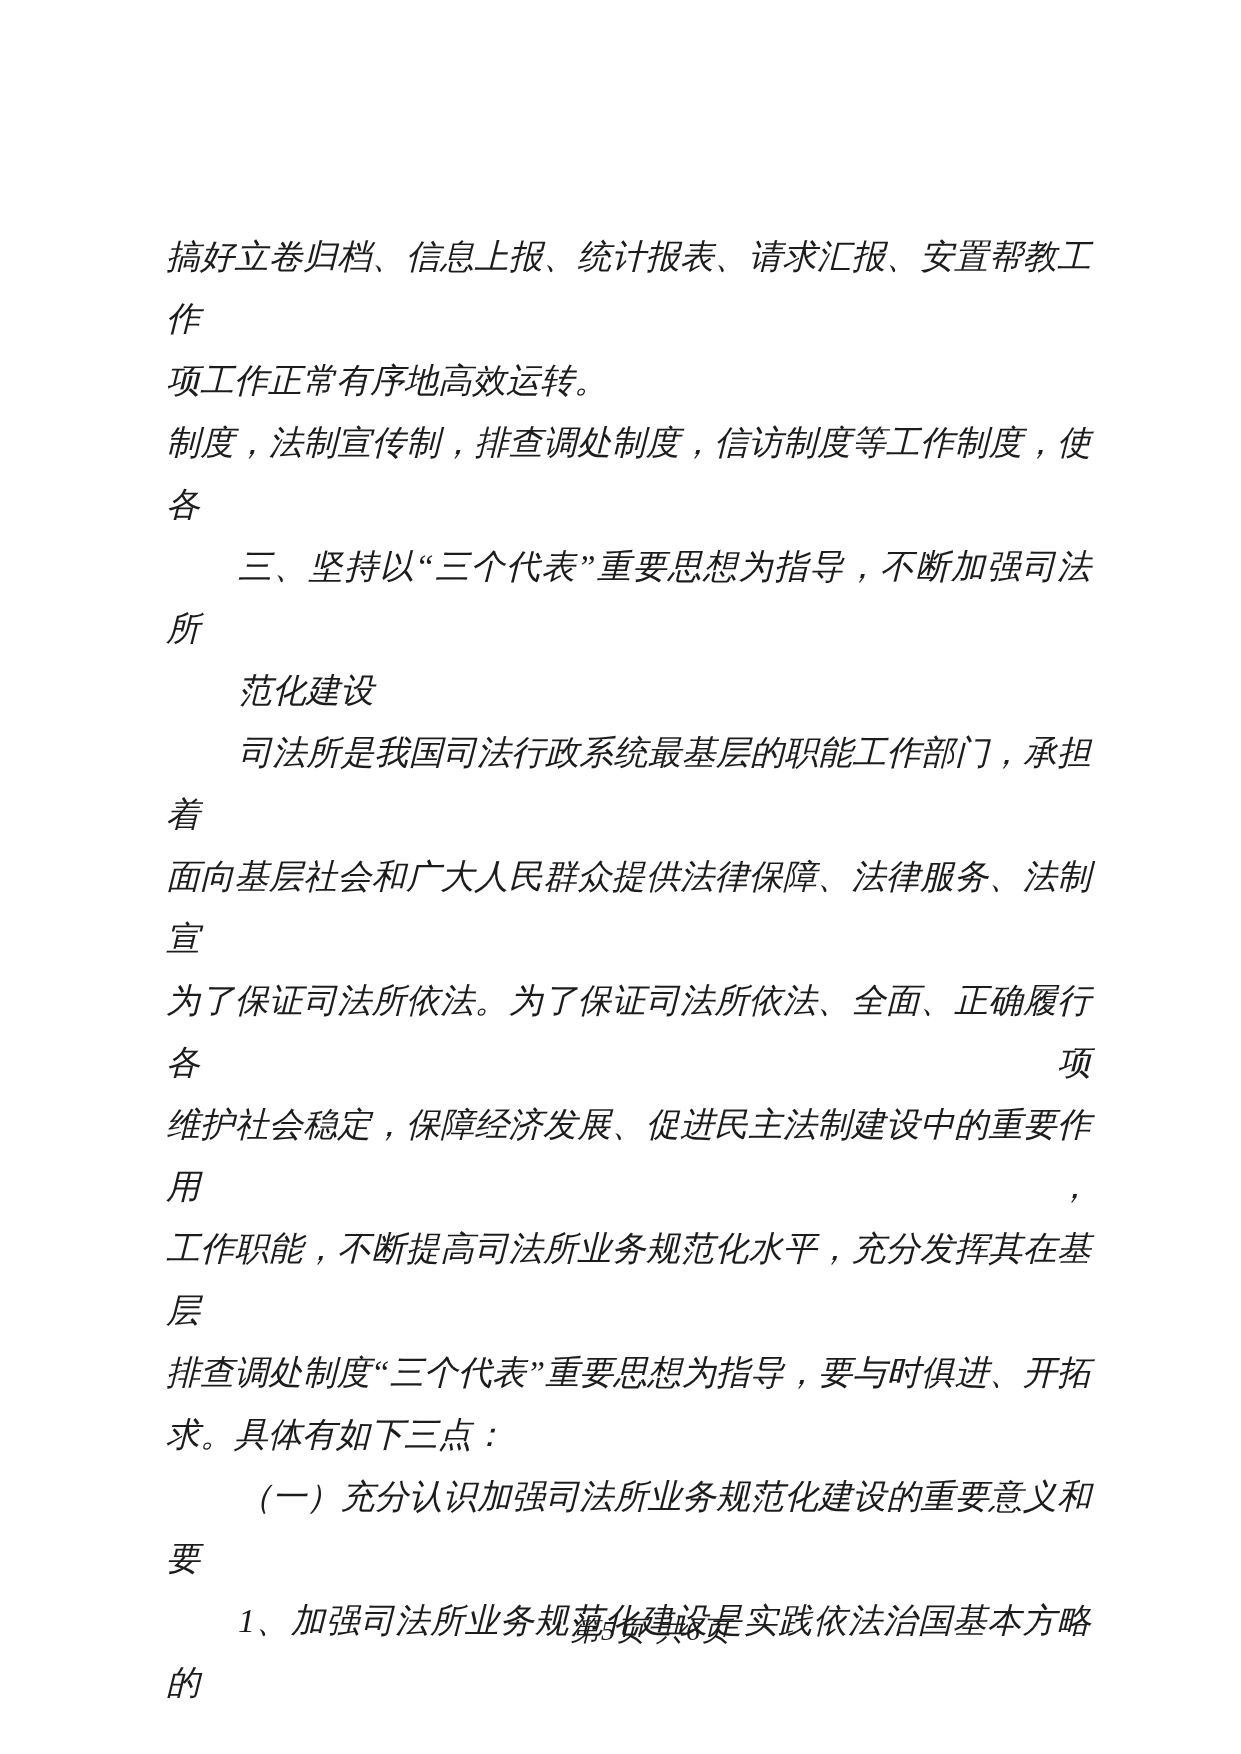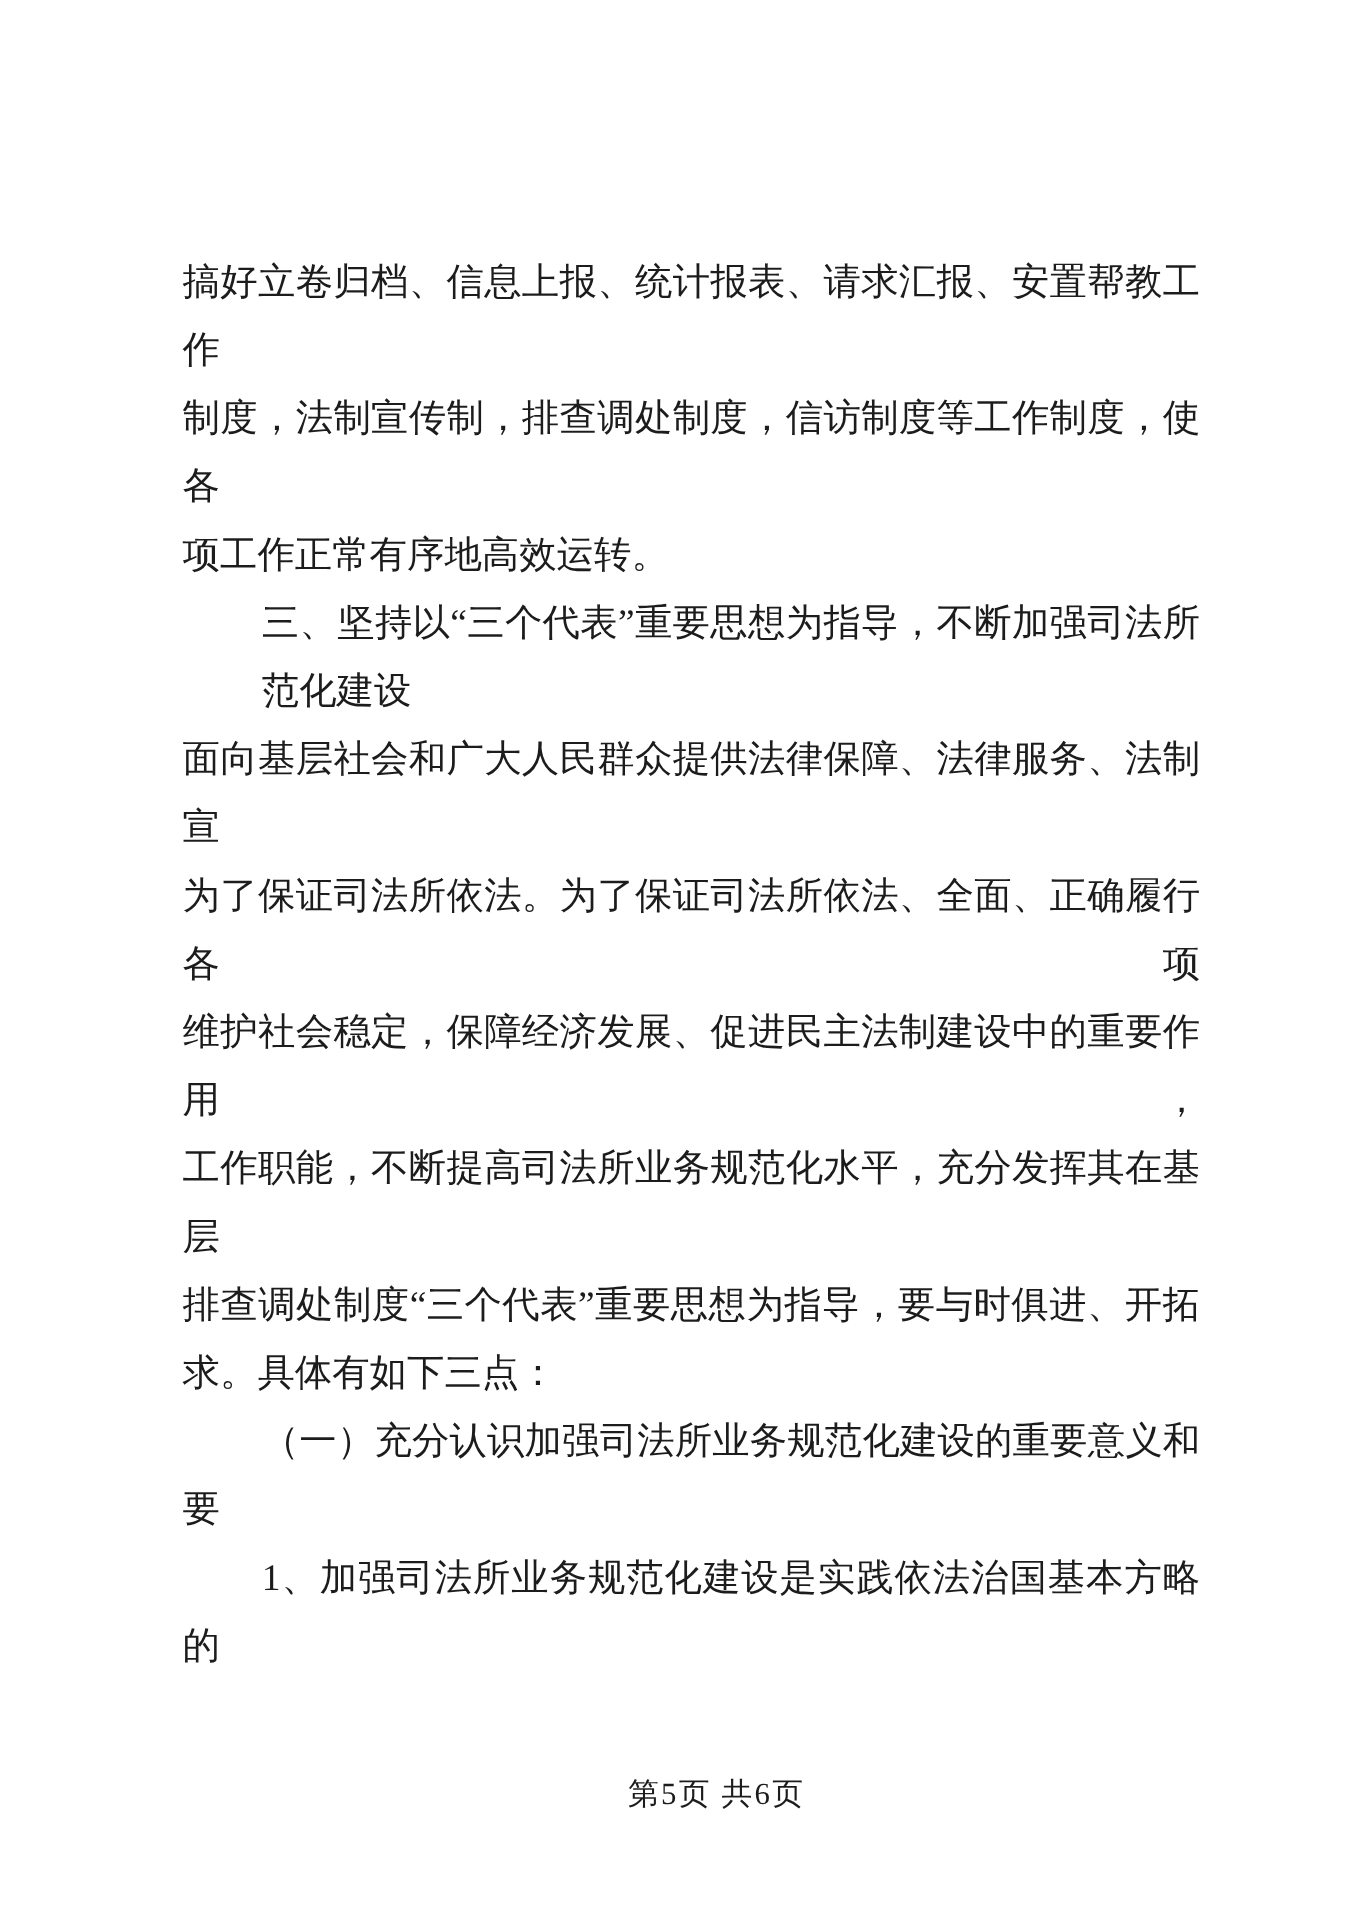--- a/index.html
+++ b/index.html
@@ -8,20 +8,21 @@
     background: #ffffff;
   }
   .page {
     position: relative;
     width: 1241px;
     height: 1754px;
     background: #ffffff;
     font-family: "Liberation Serif", "DejaVu Serif", serif;
     color: #1c1c1c;
     overflow: hidden;
+    font-style: italic;
   }
   .doc-body {
     position: absolute;
     left: 166px;
     top: 226px;
     width: 925px;
   }
   .line {
     font-size: 34px;
     line-height: 62px;
@@ -46,24 +47,25 @@
     letter-spacing: 2px;
     color: #1c1c1c;
   }
 </style>
 </head>
 <body>
 
 <div class="page">
   <div class="doc-body">
     <div class="line fill">搞好立卷归档、信息上报、统计报表、请求汇报、安置帮教工作</div>
+    <div class="line">项工作正常有序地高效运转。</div>
     <div class="line fill">制度，法制宣传制，排查调处制度，信访制度等工作制度，使各</div>
-    <div class="line">项工作正常有序地高效运转。</div>
     <div class="line fill indent">三、坚持以“三个代表”重要思想为指导，不断加强司法所</div>
     <div class="line indent">范化建设</div>
+    <div class="line fill indent">司法所是我国司法行政系统最基层的职能工作部门，承担着</div>
     <div class="line fill">面向基层社会和广大人民群众提供法律保障、法律服务、法制宣</div>
     <div class="line fill">为了保证司法所依法。为了保证司法所依法、全面、正确履行各项</div>
     <div class="line fill">维护社会稳定，保障经济发展、促进民主法制建设中的重要作用，</div>
     <div class="line fill">工作职能，不断提高司法所业务规范化水平，充分发挥其在基层</div>
     <div class="line fill">排查调处制度“三个代表”重要思想为指导，要与时俱进、开拓</div>
     <div class="line">求。具体有如下三点：</div>
     <div class="line fill indent">（一）充分认识加强司法所业务规范化建设的重要意义和要</div>
     <div class="line fill indent">1、加强司法所业务规范化建设是实践依法治国基本方略的</div>
 
   </div>

